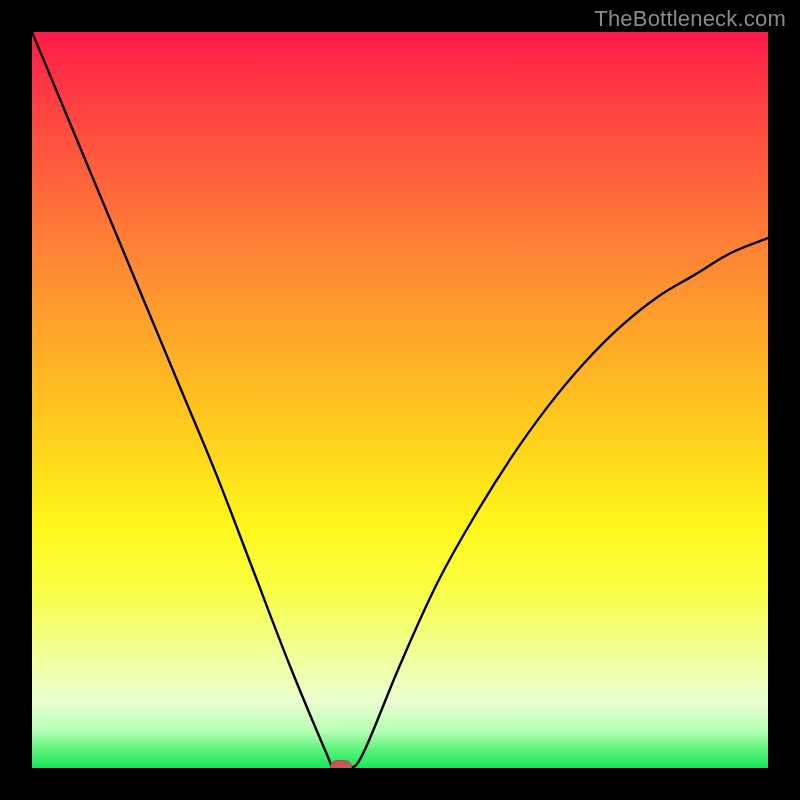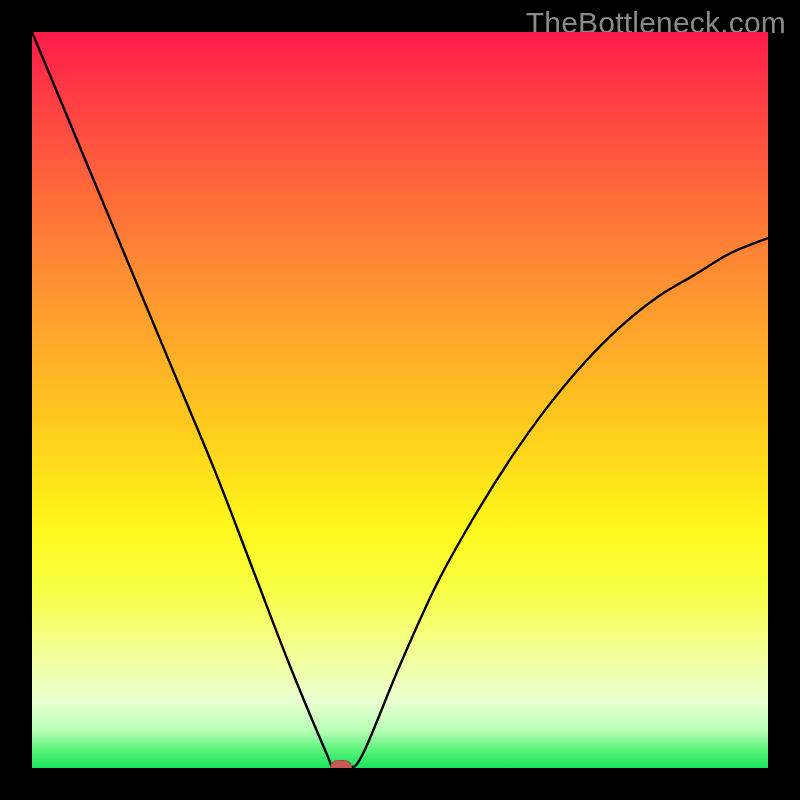--- a/index.html
+++ b/index.html
@@ -56,21 +56,21 @@
     height: 15px;
     border-radius: 8px / 7px;
     background: #c45a55;
     box-shadow: 0 0 0 1px rgba(0,0,0,0.15) inset;
   }
   .watermark {
     position: absolute;
     top: 6px;
     right: 14px;
     font-family: Arial, Helvetica, sans-serif;
-    font-size: 30px;
+    font-size: 22px;
     color: #8a8a8a;
     letter-spacing: 0.2px;
   }
 </style>
 </head>
 <body>
 
 <div class="frame">
   <div class="watermark">TheBottleneck.com</div>
   <div class="plot">

